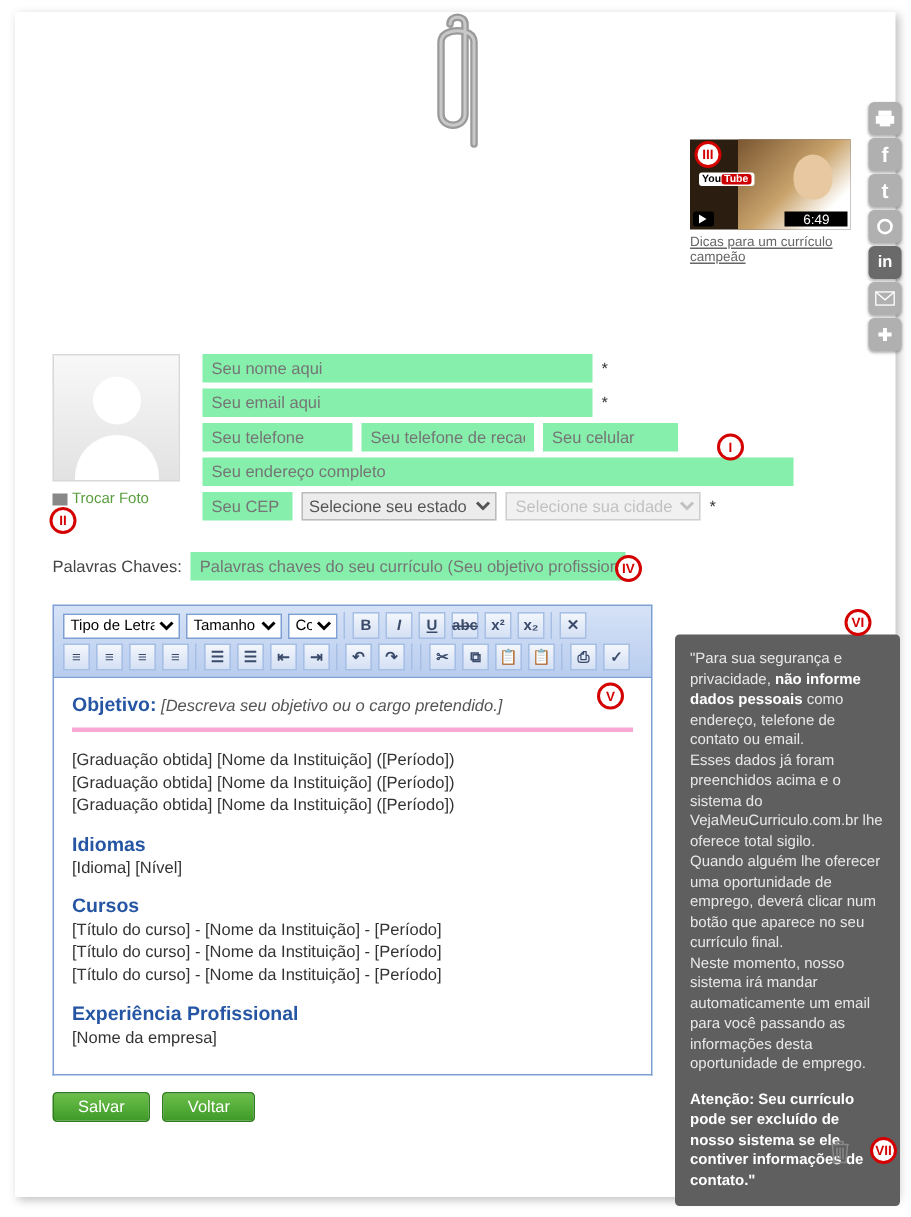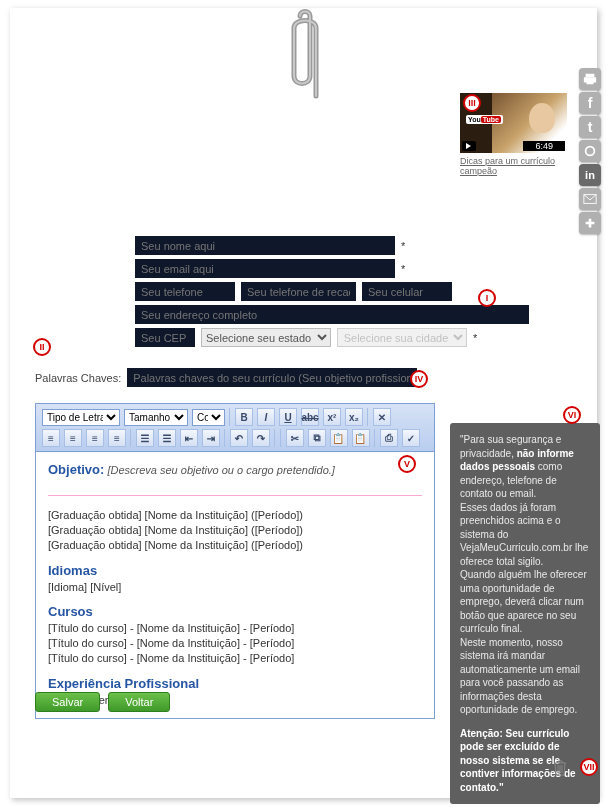--- a/index.html
+++ b/index.html
@@ -26,46 +26,46 @@
   
   .form-area { position: absolute; top: 228px; left: 25px; right: 30px; }
   .photo-col { float: left; width: 90px; }
   .photo { width: 85px; height: 85px; background: linear-gradient(#f8f8f8,#e2e2e2); border: 1px solid #d8d8d8; position: relative; }
   .photo::before { content:''; position:absolute; left:26px; top:14px; width:32px; height:32px; background:#fff; border-radius:50%; }
   .photo::after { content:''; position:absolute; left:14px; bottom:0; width:56px; height:30px; background:#fff; border-radius:28px 28px 0 0; }
   .swap { margin-top: 6px; font: 10px Arial; color: #5a9e3f; display: flex; align-items: center; gap: 3px; cursor:pointer; }
   .swap-icon { width: 10px; height: 8px; background: #888; display: inline-block; }
   .fields { margin-left: 100px; }
   .row { display: flex; gap: 6px; margin-bottom: 4px; align-items: center; }
-  .txt { background: #0f172a; border: none; padding: 3px 6px; font: 11px Arial; color: #6b6b6b; height: 19px; }
+  .txt { background: #86efac; border: none; padding: 3px 6px; font: 11px Arial; color: #6b6b6b; height: 19px; }
   .sel { font: 11px Arial; background: #ececec; border: 1px solid #bbb; height: 19px; color:#555; }
   .sel.dis { color:#a8a8a8;text-align:center; }
   .req { color:#333; }
   .w-full { width: 260px; }
   .w-med { width: 100px; }
   .w-cep { width: 60px; }
   
   .kw-row { position: absolute; top: 360px; left: 25px; right: 30px; display:flex; align-items:center; gap:6px; }
   .kw-label { font: 11px Arial; color: #444; }
   
   .editor-wrap { position: absolute; top: 395px; left: 25px; width: 400px; }
   .toolbar { background: linear-gradient(#d6e2f6,#b8cdef); border: 1px solid #7d9fd4; padding: 4px 6px; }
   .tb-row { display: flex; align-items: center; gap: 4px; margin-bottom: 3px; flex-wrap: wrap; }
   .tb-row:last-child { margin-bottom: 0; }
   .tb-sel { font: 10px Arial; height: 17px; border: 1px solid #7d9fd4; background:#fff; }
   .tb-btn { width: 18px; height: 18px; background: linear-gradient(#f3f6fc,#d4e0f4); border: 1px solid #a7bfe4; display:inline-flex; align-items:center; justify-content:center; font: bold 10px Arial; color:#3a4a6a; cursor:pointer; }
   .tb-sep { width: 2px; height: 18px; background: transparent; border-left: 1px solid #a7bfe4; }
   .ed-body { border: 1px solid #7d9fd4; border-top: none; min-height: 265px; padding: 10px 12px; background:#fff; font: 11px Arial; color:#333; overflow:hidden; }
   .ed-body h2 { font: bold 13px Arial; color: #2656a3; margin: 10px 0 2px; }
   .ed-body h2.first { margin-top: 0; display:inline; }
-  .obj-line { border-bottom: 1px solid #f9a8d4; padding-bottom: 18px; margin-bottom: 12px; }
+  .obj-line { border-bottom: 3px solid #f9a8d4; padding-bottom: 8px; margin-bottom: 12px; }
   .obj-desc { font: italic 11px Arial; color:#555; }
   .ed-body .list { color:#333; line-height: 1.35; }
   
-  .actions { position: absolute; top: 684px; left: 25px; display: flex; gap: 8px; }
+  .actions { position: absolute; top: 720px; left: 25px; display: flex; gap: 8px; }
   .btn { background: linear-gradient(#6cc04a,#3f9a29); color: #fff; border: 1px solid #2f7e1d; border-radius: 3px; padding: 3px 16px; font: 11px Arial; cursor: pointer; }
   
   .tip { position: absolute; top: 415px; left: 440px; width: 150px; background: #5f5f5f; color: #e8e8e8; font: 10px Arial; padding: 10px 10px; border-radius: 3px; line-height: 1.35; }
   .tip b { color:#fff; }
   .tip .warn { margin-top:10px; color:#fff; }
   
   .trash { position: absolute; right: 30px; bottom: 22px; width: 14px; height: 16px; }
   
   .rn { position: absolute; width: 18px; height: 18px; border: 2px solid #d40000; border-radius: 50%; color: #d40000; font: bold 9px Arial; display:flex; align-items:center; justify-content:center; background:#fff; z-index:50; }
 </style>
@@ -122,20 +122,27 @@
           <div class="thumb-head"></div>
         </div>
       <div class="yt"><span>You</span><span class="yt-tube">Tube</span></div>
       <div class="dur">6:49</div>
       <div class="play"></div>
     </div>
     <div class="caption">Dicas para um currículo campeão</div>
   </div>
 
   <div class="form-area">
+    <div class="photo-col">
+      <div class="photo"></div>
+      <div class="swap">
+        <span class="swap-icon"></span>
+        <span>Trocar Foto</span>
+      </div>
+    </div>
     <div class="fields">
       <div class="row">
         <input class="txt w-full" placeholder="Seu nome aqui" style="">
         <span class="req">*</span>
       </div>
       <div class="row">
         <input class="txt w-full" placeholder="Seu email aqui" style="">
         <span class="req">*</span>
       </div>
       <div class="row">

